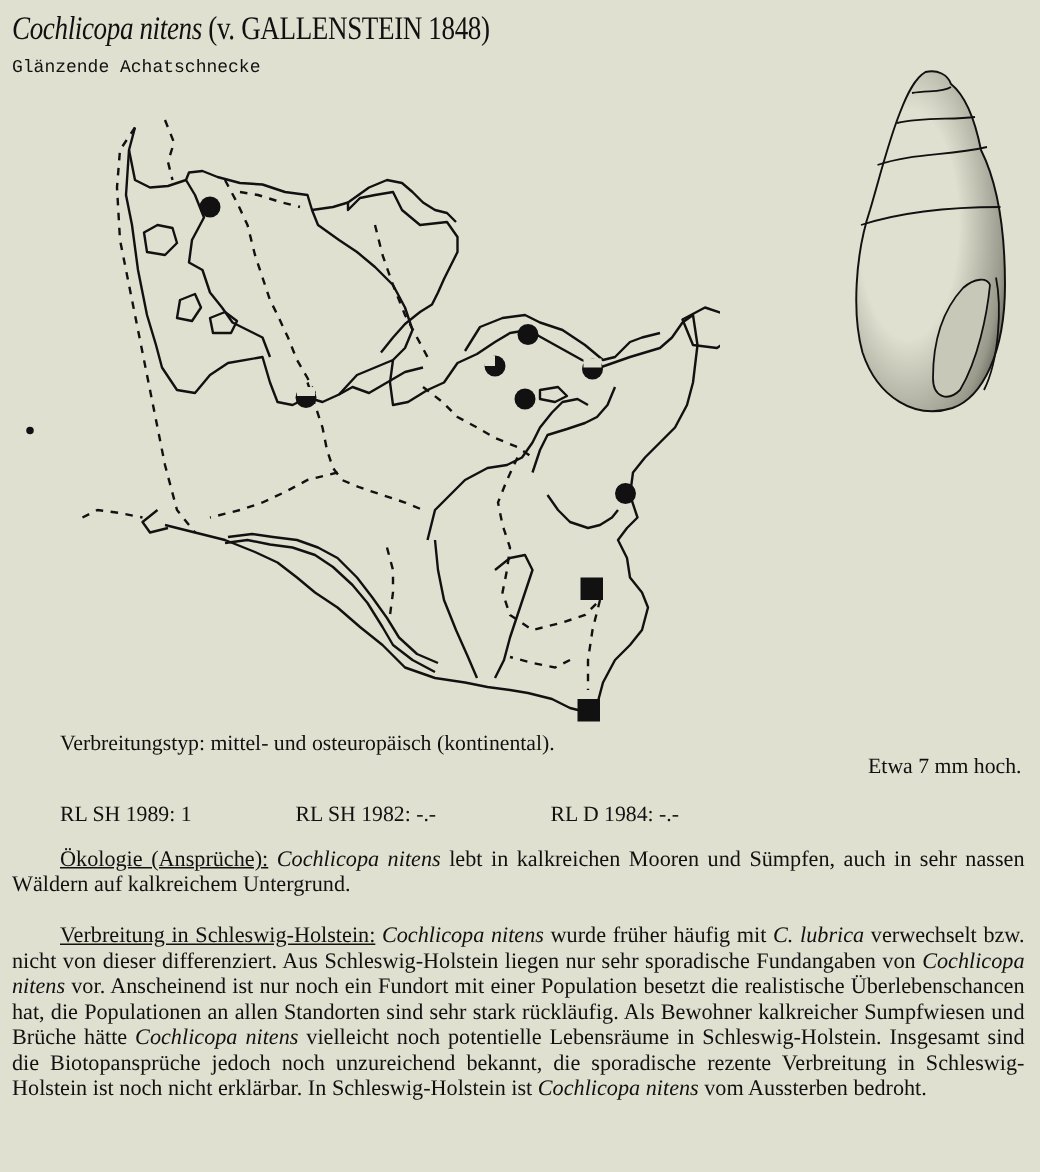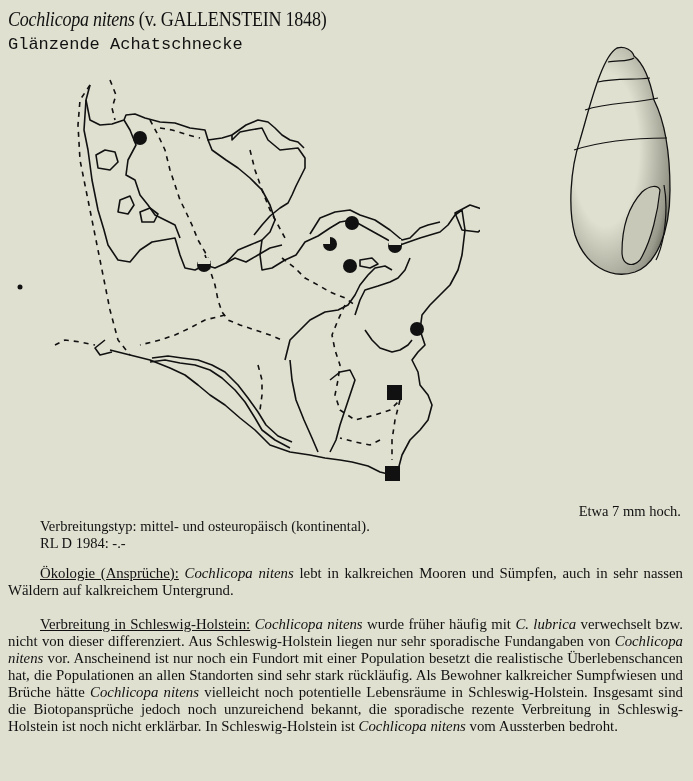--- a/index.html
+++ b/index.html
@@ -15,37 +15,37 @@
       font-family: "Liberation Serif", serif;
       font-size: 22px; line-height: 26px;
       letter-spacing: -0.3px;
       transform: scaleX(0.82); transform-origin: left top;
       white-space: nowrap;
     }
     .title .sp { font-style: italic; }
     .subtitle {
       position: absolute; left: 8px; top: 37px;
       font-family: "Liberation Mono", monospace;
-      font-size: 17px; line-height: 16px;
+      font-size: 12px; line-height: 16px;
     }
     .map { position: absolute; left: 0; top: 60px; }
     .shell { position: absolute; left: 560px; top: 40px; }
     .size-note {
       position: absolute; right: 12px; top: 503px;
       font-family: "Liberation Serif", serif;
       font-size: 14.5px;
       margin-left: 36px;
     }
     .serif-block {
       font-family: "Liberation Serif", serif;
       font-size: 14.5px;
       line-height: 16px;
     }
     .distribution {
-      position: absolute; left: 40px; top: 518px;
+      position: absolute; left: 40px; top: 488px;
     }
     .rl-row {
       position: absolute; left: 40px; top: 535px;
       display: flex;
     }
     .rl-row span { white-space: pre; }
     .rl-1 { width: 157px; }
     .rl-2 { width: 170px; }
     .para {
       position: absolute; left: 8px; width: 675px;
@@ -145,18 +145,20 @@
     <path d="M14,110 C45,100 80,98 107,98"></path>
     <path d="M100,150 C98,170 92,200 80,220 C72,228 62,225 62,212 C62,185 70,165 82,152 C90,145 98,145 100,150 Z" fill="#c8c8b8"></path>
     <path d="M104,145 C108,165 106,200 96,220"></path>
   </g>
 </svg>
 
 <div class="size-note">Etwa 7 mm hoch.</div>
 
 <div class="distribution serif-block">Verbreitungstyp: mittel- und osteuropäisch (kontinental).</div>
 <div class="rl-row serif-block">
+  <span class="rl-1">RL SH 1989: 1</span>
+  <span class="rl-2">RL SH 1982: -.-</span>
   <span>RL D 1984: -.-</span>
 </div>
 
 <p class="para p1" style="margin:0"><span class="ul">Ökologie (Ansprüche):</span> <span class="it">Cochlicopa nitens</span><span> lebt in kalkreichen Mooren und Sümpfen, auch in sehr nassen Wäldern auf kalkreichem Untergrund.</span></p>
 
 <p class="para p2" style="margin:0"><span class="ul">Verbreitung in Schleswig-Holstein:</span> <span class="it">Cochlicopa nitens</span><span> wurde früher häufig mit </span><span class="it">C. lubrica</span><span> verwechselt bzw. nicht von dieser differenziert. Aus Schleswig-Holstein liegen nur sehr sporadische Fundangaben von </span><span class="it">Cochlicopa nitens</span><span> vor. Anscheinend ist nur noch ein Fundort mit einer Population besetzt die realistische Überlebenschancen hat, die Populationen an allen Standorten sind sehr stark rückläufig. Als Bewohner kalkreicher Sumpfwiesen und Brüche hätte </span><span class="it">Cochlicopa nitens</span><span> vielleicht noch potentielle Lebensräume in Schleswig-Holstein. Insgesamt sind die Biotopansprüche jedoch noch unzureichend bekannt, die sporadische rezente Verbreitung in Schleswig-Holstein ist noch nicht erklärbar. In Schleswig-Holstein ist </span><span class="it">Cochlicopa nitens</span><span> vom Aussterben bedroht.</span></p>
 
 </body></html>

